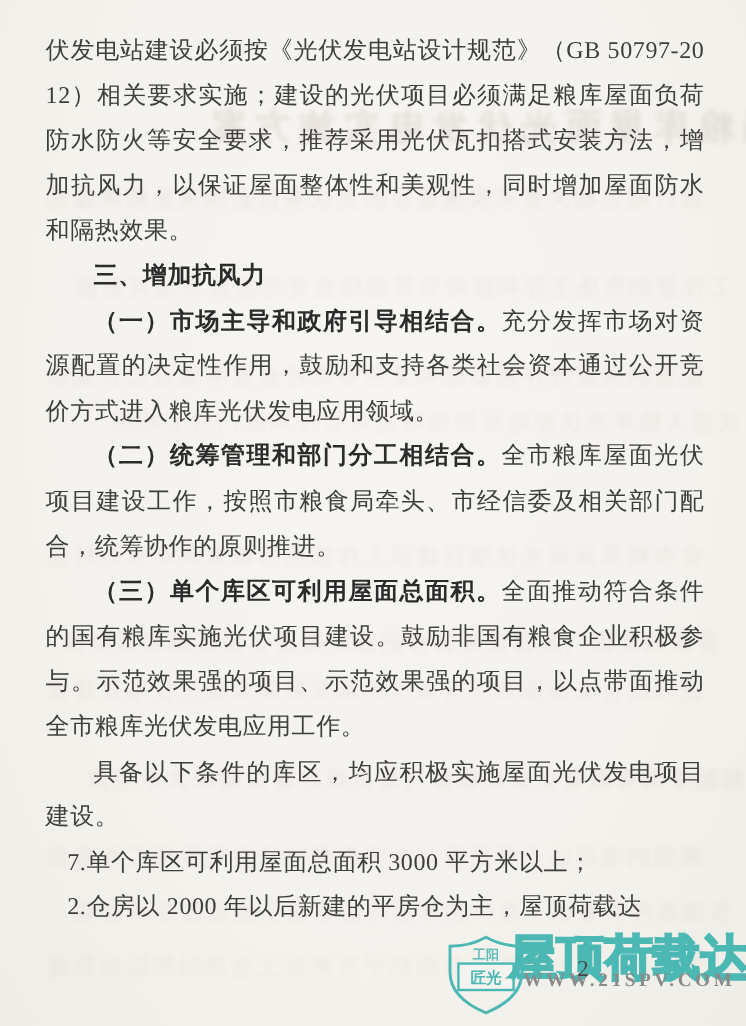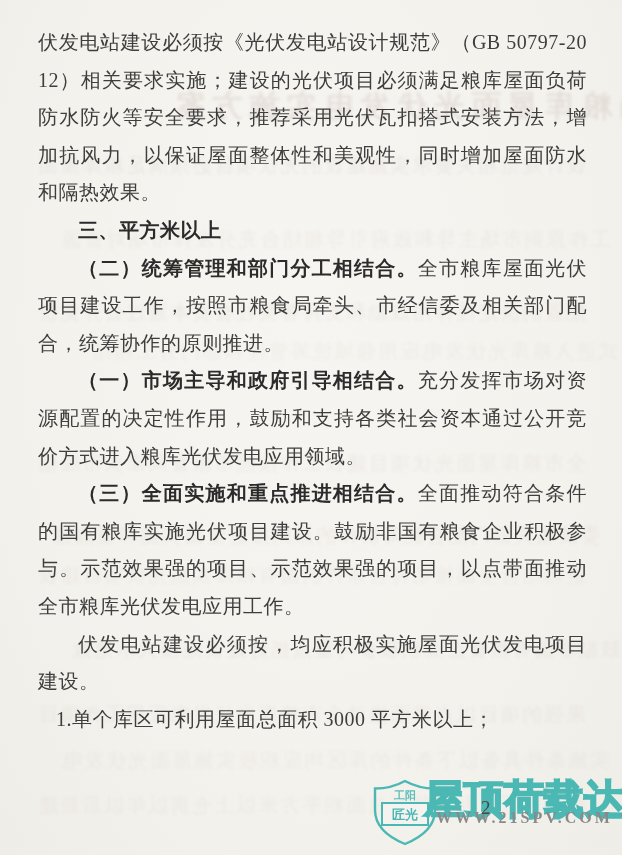--- a/index.html
+++ b/index.html
@@ -82,26 +82,27 @@
     <div class="bt bt7">委及相关部门配合统筹协作的原则推进全面实施和重点推</div>
     <div class="bt bt8">进相结合全面推动符合条件的国有粮库实施光伏项目建设</div>
     <div class="bt bt9">鼓励非国有粮食企业积极参与重点抓好建设规模大示范效</div>
     <div class="bt bt10">果强的项目以点带面推动全市粮库光伏发电应用工作项目</div>
     <div class="bt bt11">实施条件具备以下条件的库区均应积极实施屋面光伏发电</div>
     <div class="bt bt12">单个库区可利用屋面总面积平方米以上仓房以年以后新建</div>
   </div>
 
   <div class="content">
     <p class="first">伏发电站建设必须按《光伏发电站设计规范》（GB 50797-2012）相关要求实施；建设的光伏项目必须满足粮库屋面负荷防水防火等安全要求，推荐采用光伏瓦扣搭式安装方法，增加抗风力，以保证屋面整体性和美观性，同时增加屋面防水和隔热效果。</p>
-    <p class="heading">三、平方米以上</p>
+    <p class="heading">三、增加抗风力</p>
+    <p><span class="lead">（一）市场主导和政府引导相结合。</span><span>充分发挥市场对资源配置的决定性作用，鼓励和支持各类社会资本通过公开竞价方式进入粮库光伏发电应用领域。</span></p>
     <p><span class="lead">（二）统筹管理和部门分工相结合。</span><span>全市粮库屋面光伏项目建设工作，按照市粮食局牵头、市经信委及相关部门配合，统筹协作的原则推进。</span></p>
-    <p><span class="lead">（一）市场主导和政府引导相结合。</span><span>充分发挥市场对资源配置的决定性作用，鼓励和支持各类社会资本通过公开竞价方式进入粮库光伏发电应用领域。</span></p>
-    <p><span class="lead">（三）全面实施和重点推进相结合。</span><span>全面推动符合条件的国有粮库实施光伏项目建设。鼓励非国有粮食企业积极参与。示范效果强的项目、示范效果强的项目，以点带面推动全市粮库光伏发电应用工作。</span></p>
-    <p>伏发电站建设必须按，均应积极实施屋面光伏发电项目建设。</p>
-    <p class="item">1.单个库区可利用屋面总面积 3000 平方米以上；</p>
+    <p><span class="lead">（三）单个库区可利用屋面总面积。</span><span>全面推动符合条件的国有粮库实施光伏项目建设。鼓励非国有粮食企业积极参与。示范效果强的项目、示范效果强的项目，以点带面推动全市粮库光伏发电应用工作。</span></p>
+    <p>具备以下条件的库区，均应积极实施屋面光伏发电项目建设。</p>
+    <p class="item">7.单个库区可利用屋面总面积 3000 平方米以上；</p>
+    <p class="item">2.仓房以 2000 年以后新建的平房仓为主，屋顶荷载达</p>
   </div>
 
   <svg class="wm-badge" viewBox="0 0 72 68" width="72" height="68">
     <path d="M36 3 C27 8 15 10.5 6 10.5 L6 32 C6 49 19 59 36 66 C53 59 66 49 66 32 L66 10.5 C57 10.5 45 8 36 3 Z" fill="none" stroke="#4cb8b4" stroke-width="2.4"></path>
     <text x="36" y="21" text-anchor="middle" font-size="11" fill="#4cb8b4" opacity="0.9" class="badge-box-label">工阳</text>
     <rect x="13" y="25" width="46" height="22" fill="#f5f3ef" stroke="#4cb8b4" stroke-width="2"></rect>
     <text x="36" y="41" text-anchor="middle" font-size="13" fill="#4cb8b4" class="badge-box-label">匠光</text>
   </svg>
 
   <div class="wm-brand"><span class="wm-teal">屋顶荷载达</span><span class="wm-gray">光伏网</span></div>

